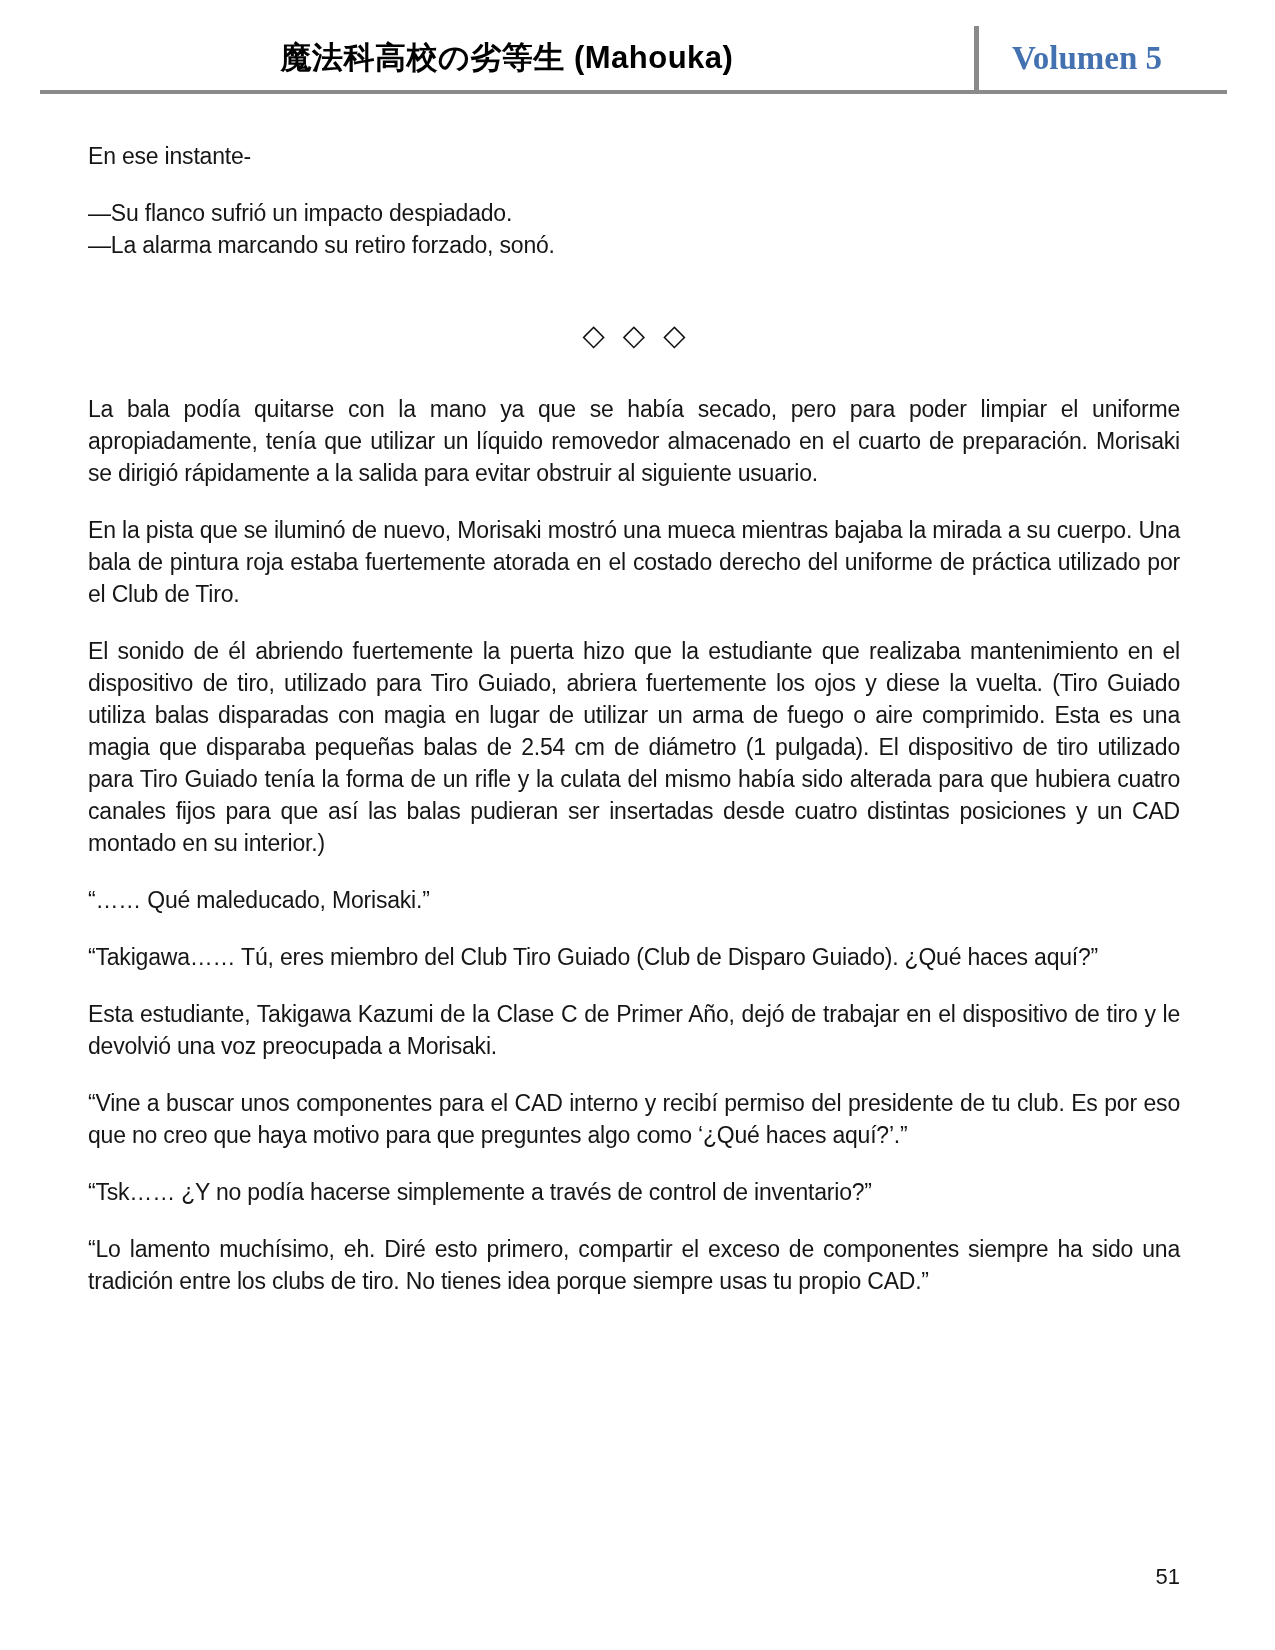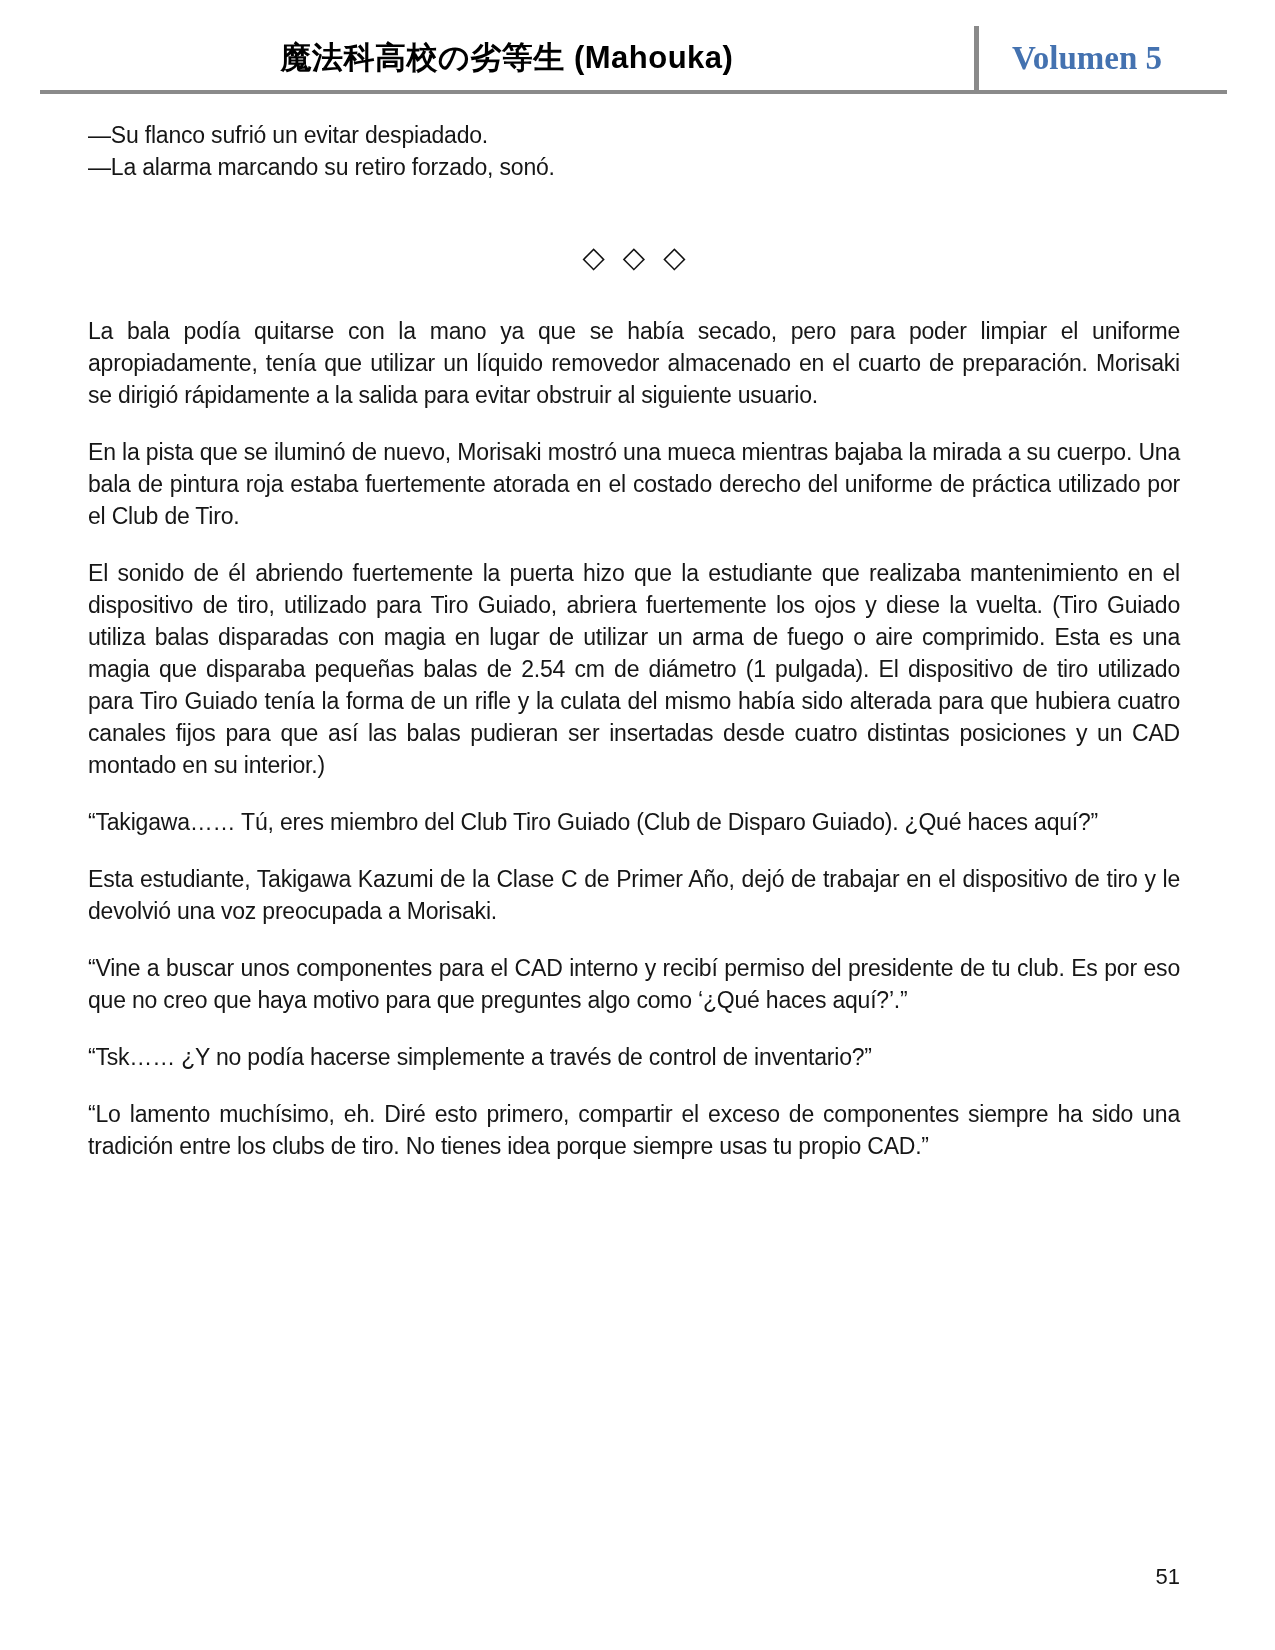--- a/index.html
+++ b/index.html
@@ -95,28 +95,30 @@
       <span class="doc-title">魔法科高校の劣等生 (Mahouka)</span>
     </div>
     <div class="header-divider"></div>
     <div class="header-right">
       <span class="volume-label">Volumen 5</span>
     </div>
   </div>
   <div class="header-rule"></div>
 
   <div class="content">
-    <p>—Su flanco sufrió un evitar despiadado.
+    <p class="first">En ese instante-</p>
+    <p>—Su flanco sufrió un impacto despiadado.
 —La alarma marcando su retiro forzado, sonó.</p>
 
     <div class="separator">◇ ◇ ◇</div>
 
     <p>La bala podía quitarse con la mano ya que se había secado, pero para poder limpiar el uniforme apropiadamente, tenía que utilizar un líquido removedor almacenado en el cuarto de preparación. Morisaki se dirigió rápidamente a la salida para evitar obstruir al siguiente usuario.</p>
     <p>En la pista que se iluminó de nuevo, Morisaki mostró una mueca mientras bajaba la mirada a su cuerpo. Una bala de pintura roja estaba fuertemente atorada en el costado derecho del uniforme de práctica utilizado por el Club de Tiro.</p>
     <p>El sonido de él abriendo fuertemente la puerta hizo que la estudiante que realizaba mantenimiento en el dispositivo de tiro, utilizado para Tiro Guiado, abriera fuertemente los ojos y diese la vuelta. (Tiro Guiado utiliza balas disparadas con magia en lugar de utilizar un arma de fuego o aire comprimido. Esta es una magia que disparaba pequeñas balas de 2.54 cm de diámetro (1 pulgada). El dispositivo de tiro utilizado para Tiro Guiado tenía la forma de un rifle y la culata del mismo había sido alterada para que hubiera cuatro canales fijos para que así las balas pudieran ser insertadas desde cuatro distintas posiciones y un CAD montado en su interior.)</p>
+    <p>“…… Qué maleducado, Morisaki.”</p>
     <p>“Takigawa…… Tú, eres miembro del Club Tiro Guiado (Club de Disparo Guiado). ¿Qué haces aquí?”</p>
     <p>Esta estudiante, Takigawa Kazumi de la Clase C de Primer Año, dejó de trabajar en el dispositivo de tiro y le devolvió una voz preocupada a Morisaki.</p>
     <p>“Vine a buscar unos componentes para el CAD interno y recibí permiso del presidente de tu club. Es por eso que no creo que haya motivo para que preguntes algo como ‘¿Qué haces aquí?’.”</p>
     <p>“Tsk…… ¿Y no podía hacerse simplemente a través de control de inventario?”</p>
     <p>“Lo lamento muchísimo, eh. Diré esto primero, compartir el exceso de componentes siempre ha sido una tradición entre los clubs de tiro. No tienes idea porque siempre usas tu propio CAD.”</p>
   </div>
 
   <div class="page-number">51</div>
 
 </div>

